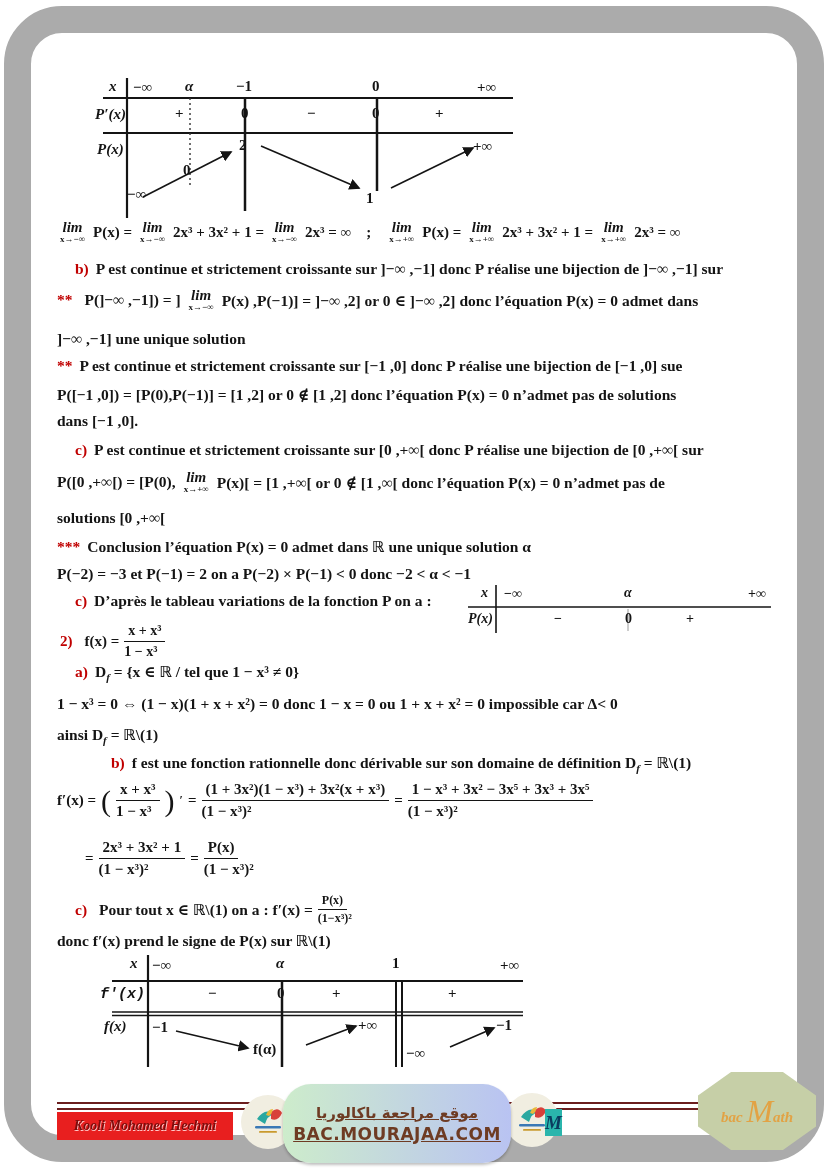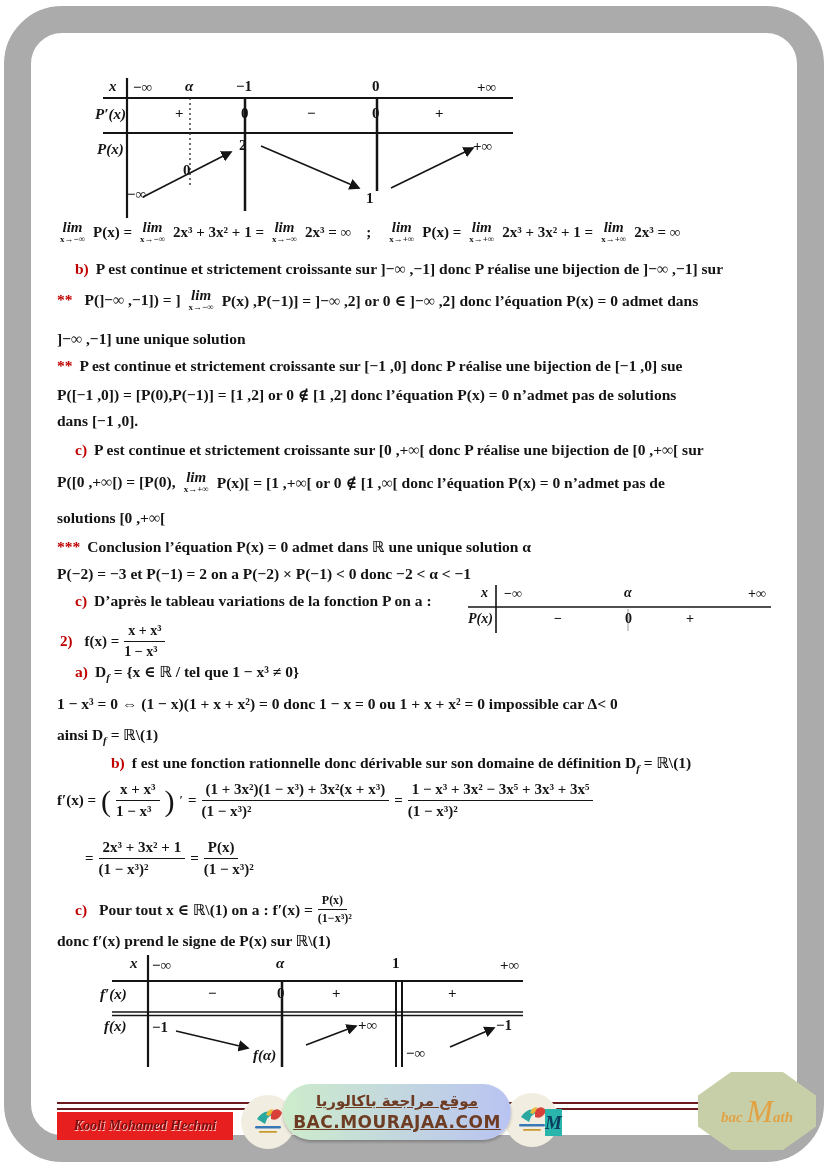--- a/index.html
+++ b/index.html
@@ -23,21 +23,21 @@
   .vt .val{position:absolute;white-space:nowrap;}
   .vt svg{position:absolute;left:0;top:0;}
   
   .dline{position:absolute;left:57px;top:1102px;width:706px;height:4px;background:#fff;
          border-top:2.5px solid #6b1d1d;border-bottom:2.5px solid #6b1d1d;z-index:1;}
   .author{position:absolute;left:57px;top:1112px;width:176px;height:28px;background:#e81f1f;
           display:flex;align-items:center;justify-content:center;z-index:2;}
   .author span{font-style:italic;font-size:14px;color:#7d0b0b;text-shadow:0.6px 0.6px 0 #ffc9c9;white-space:nowrap;}
   .mbadge{position:absolute;left:545px;top:1109px;width:17px;height:27px;background:#2ab5ac;color:#0b3b5e;
           display:flex;align-items:center;justify-content:center;font-size:19px;font-style:italic;z-index:2;}
-  .sitebadge{position:absolute;left:283px;top:1084px;width:228px;height:56px;border-radius:28px;
+  .sitebadge{position:absolute;left:283px;top:1084px;width:228px;height:79px;border-radius:28px;
              background:linear-gradient(90deg,#cdeccb,#b9c3f2);z-index:3;display:flex;flex-direction:column;
              align-items:center;justify-content:center;gap:2px;box-shadow:0 2px 3px rgba(0,0,0,0.25);}
   .sitebadge .ar{font-family:"DejaVu Sans",sans-serif;font-size:15px;color:#6e3b23;text-decoration:underline;direction:rtl;}
   .sitebadge .url{font-family:"DejaVu Sans","Liberation Sans",sans-serif;font-size:17px;color:#6e3b23;text-decoration:underline;letter-spacing:0.5px;}
   .circlogo{position:absolute;width:54px;height:54px;z-index:2;}
   .oct{position:absolute;left:698px;top:1072px;width:118px;height:78px;background:#c6cfa7;z-index:3;
        clip-path:polygon(28% 0,72% 0,100% 30%,100% 70%,72% 100%,28% 100%,0 70%,0 30%);
        display:flex;align-items:center;justify-content:center;}
   .oct .lg{font-style:italic;color:#e2a244;font-size:15px;line-height:1;}
   .oct .lg .big{font-size:32px;font-weight:normal;}
@@ -256,28 +256,28 @@
       <line x1="302" y1="26" x2="302" y2="112" stroke="#141414" stroke-width="2"></line>
       <line x1="76" y1="76" x2="148" y2="93" stroke="#141414" stroke-width="1.6" marker-end="url(#ah2)"></line>
       <line x1="206" y1="90" x2="256" y2="71" stroke="#141414" stroke-width="1.6" marker-end="url(#ah2)"></line>
       <line x1="350" y1="92" x2="394" y2="73" stroke="#141414" stroke-width="1.6" marker-end="url(#ah2)"></line>
     </svg>
     <span class="lbl" style="left:30px;top:0px;">x</span>
     <span class="val" style="left:52px;top:2px;">−∞</span>
     <span class="val" style="left:176px;top:0px;font-style:italic;">α</span>
     <span class="val" style="left:292px;top:0px;">1</span>
     <span class="val" style="left:400px;top:2px;">+∞</span>
-    <span class="lbl" style="left:0px;top:31px;">f′(x)</span>
+    <span class="lbl" style="left:0px;top:31px;font-family:Liberation Mono, monospace;">f′(x)</span>
     <span class="val" style="left:108px;top:30px;">−</span>
     <span class="val" style="left:177px;top:30px;">0</span>
     <span class="val" style="left:232px;top:30px;">+</span>
     <span class="val" style="left:348px;top:30px;">+</span>
     <span class="lbl" style="left:4px;top:63px;">f(x)</span>
     <span class="val" style="left:52px;top:64px;">−1</span>
-    <span class="val" style="left:153px;top:92px;font-style:italic;">f(α)</span>
+    <span class="val" style="left:153px;top:86px;">f(α)</span>
     <span class="val" style="left:258px;top:62px;">+∞</span>
     <span class="val" style="left:306px;top:90px;">−∞</span>
     <span class="val" style="left:396px;top:62px;">−1</span>
   </div>
 
   <div class="dline"></div>
 
   <div class="author">
     <span>Kooli Mohamed Hechmi</span>
   </div>

